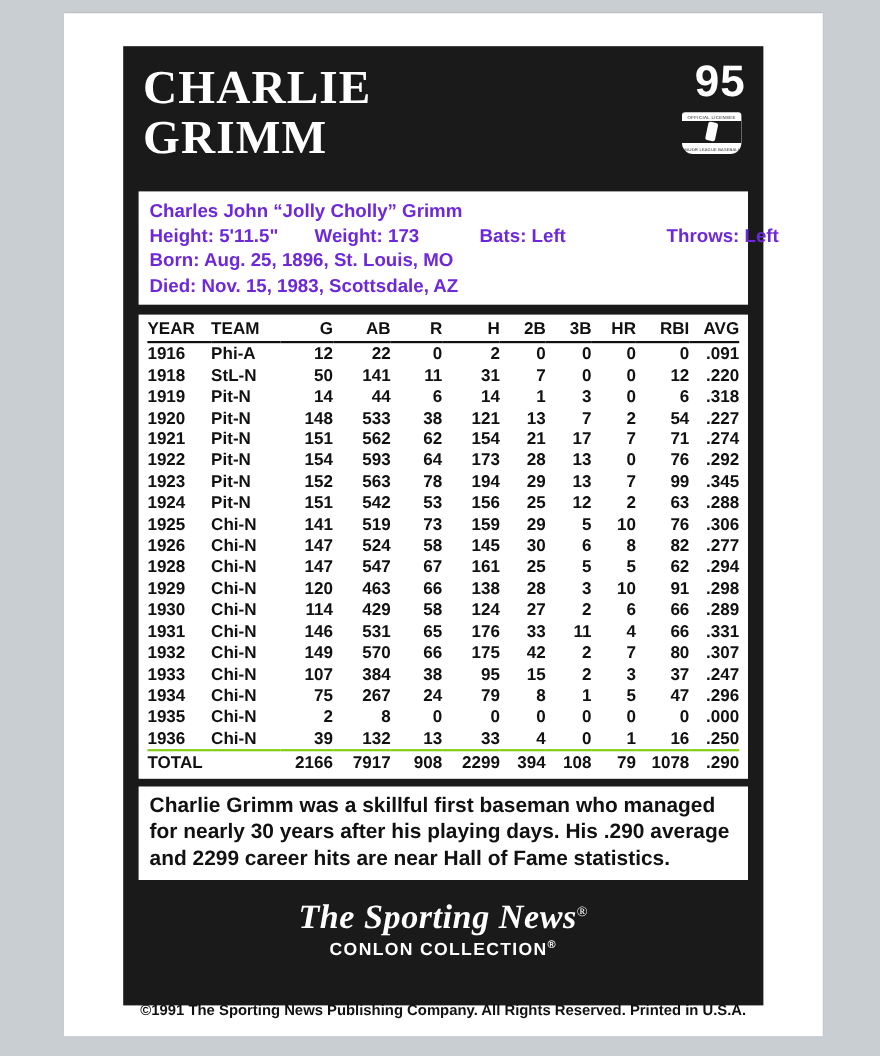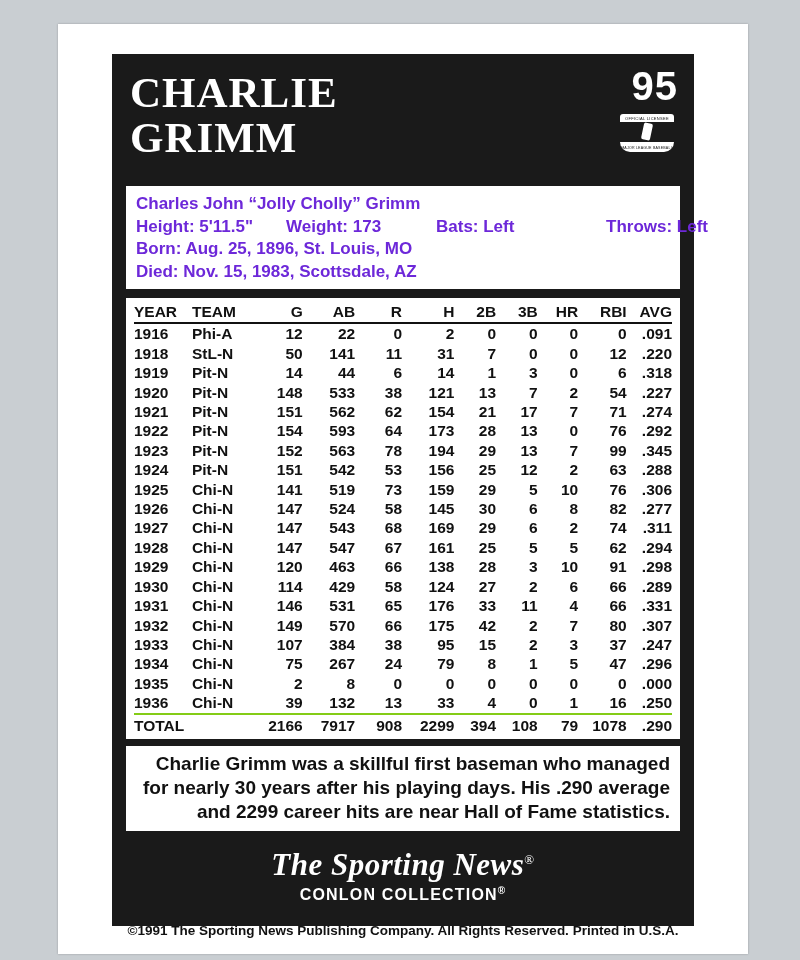--- a/index.html
+++ b/index.html
@@ -13,21 +13,21 @@
   .page {
     position: relative;
     width: 800px;
     height: 960px;
     background: #c9ced2;
     overflow: hidden;
   }
   .card {
     position: absolute;
     left: 58px;
-    top: 24px;
+    top: 12px;
     width: 690px;
     height: 930px;
     background: #ffffff;
     box-shadow: 0 0 2px rgba(0,0,0,0.25);
   }
   .card-inner {
     position: absolute;
     left: 54px;
     top: 30px;
     width: 582px;
@@ -171,21 +171,20 @@
   .blurb {
     flex: 0 0 auto;
     background: #ffffff;
     color: #111;
     margin: 7px 14px 0 14px;
     padding: 6px 10px 7px 10px;
     font-weight: bold;
     font-size: 19px;
     line-height: 24px;
     box-sizing: border-box;
-    text-align: right;
   }
 
   
   .footer {
     flex: 1 1 auto;
     position: relative;
     text-align: center;
   }
   .tsn {
     font-family: "Liberation Serif", serif;
@@ -394,33 +393,20 @@
                 <td class="c-ab">524</td>
                 <td class="c-r">58</td>
                 <td class="c-h">145</td>
                 <td class="c-2b">30</td>
                 <td class="c-3b">6</td>
                 <td class="c-hr">8</td>
                 <td class="c-rbi">82</td>
                 <td class="c-avg">.277</td>
               </tr>
             <tr>
-                <td class="c-year">1927</td>
-                <td class="c-team">Chi-N</td>
-                <td class="c-g">147</td>
-                <td class="c-ab">543</td>
-                <td class="c-r">68</td>
-                <td class="c-h">169</td>
-                <td class="c-2b">29</td>
-                <td class="c-3b">6</td>
-                <td class="c-hr">2</td>
-                <td class="c-rbi">74</td>
-                <td class="c-avg">.311</td>
-              </tr>
-            <tr>
                 <td class="c-year">1928</td>
                 <td class="c-team">Chi-N</td>
                 <td class="c-g">147</td>
                 <td class="c-ab">547</td>
                 <td class="c-r">67</td>
                 <td class="c-h">161</td>
                 <td class="c-2b">25</td>
                 <td class="c-3b">5</td>
                 <td class="c-hr">5</td>
                 <td class="c-rbi">62</td>

